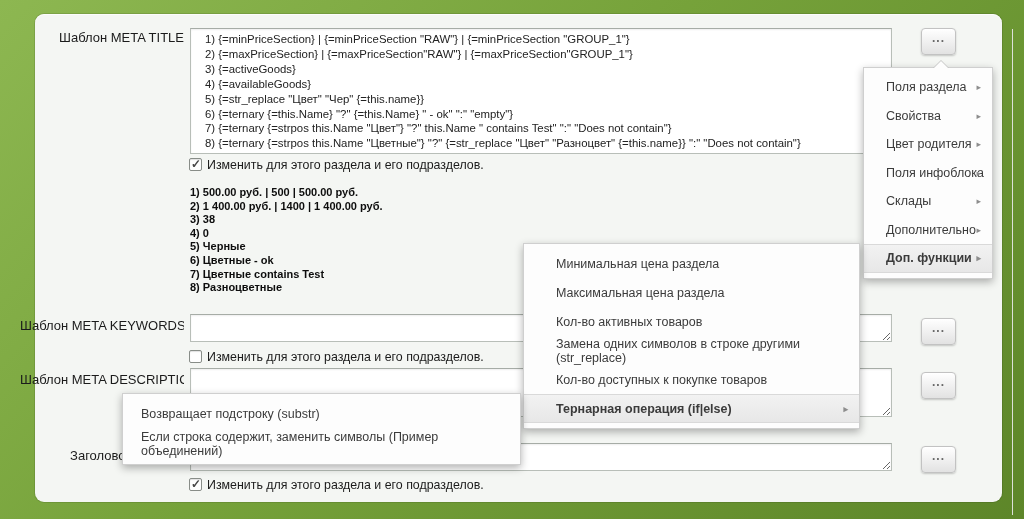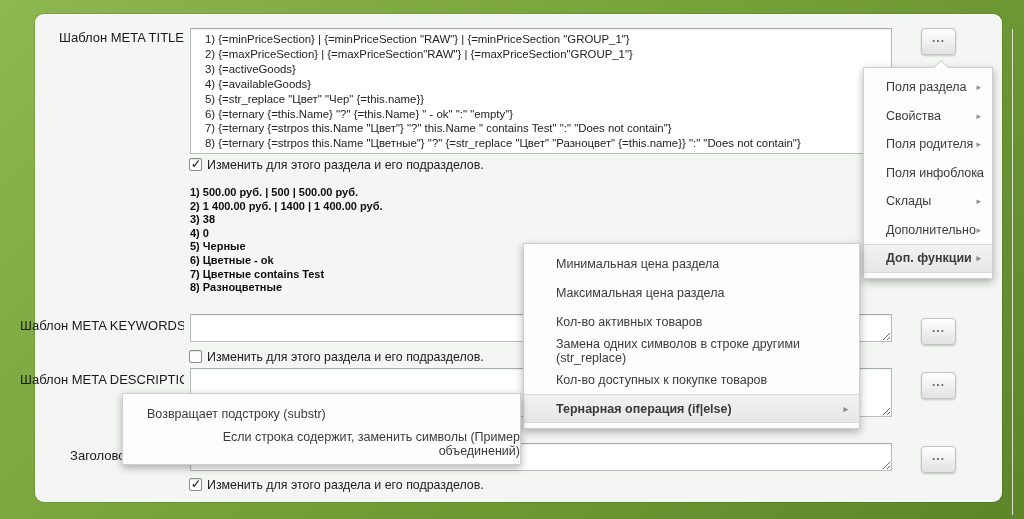--- a/index.html
+++ b/index.html
@@ -43,21 +43,21 @@
     box-shadow:0 3px 8px rgba(0,0,0,.30);padding:5px 0;z-index:10;box-sizing:border-box;
   }
   .menu-item{position:relative;display:flex;align-items:center;color:#3b3b3b;font-size:12.5px;cursor:pointer;box-sizing:border-box;}
   .menu-item.hl{background:linear-gradient(#f2f2f2,#e7e7e7);border-top:1px solid #d9d9d9;border-bottom:1px solid #d9d9d9;font-weight:bold;}
   .sub-arrow{position:absolute;right:11px;top:50%;transform:translateY(-50%);color:#8d8d8d;font-size:9px;line-height:9px;}
   .menu1{left:863px;top:67px;width:130px;}
   .menu1 .menu-item{height:28.5px;padding-left:22px;}
   .menu2{left:523px;top:243px;width:337px;}
   .menu2 .menu-item{height:29px;padding-left:32px;}
   .menu3{left:122px;top:393px;width:399px;}
-  .menu3 .menu-item{height:30px;padding-left:24px;text-align:right;}
+  .menu3 .menu-item{height:30px;padding-left:18px;}
   .notch-border{position:absolute;top:-8px;left:69px;width:0;height:0;
     border-left:8px solid transparent;border-right:8px solid transparent;border-bottom:8px solid #c4c4c4;}
   .notch-fill{position:absolute;top:-7px;left:70px;width:0;height:0;
     border-left:7px solid transparent;border-right:7px solid transparent;border-bottom:7px solid #fdfdfd;}
 </style>
 </head>
 <body>
 
 <div class="stage">
   <div class="panel">
@@ -119,21 +119,21 @@
     <div class="notch-fill"></div>
     <div class="menu-item">
       <span>Поля раздела</span>
       <span class="sub-arrow">▸</span>
     </div>
     <div class="menu-item">
       <span>Свойства</span>
       <span class="sub-arrow">▸</span>
     </div>
     <div class="menu-item">
-      <span>Поля родителя</span>
+      <span>Цвет родителя</span>
       <span class="sub-arrow">▸</span>
     </div>
     <div class="menu-item">
       <span>Поля инфоблока</span>
       <span class="sub-arrow">▸</span>
     </div>
     <div class="menu-item">
       <span>Склады</span>
       <span class="sub-arrow">▸</span>
     </div>

